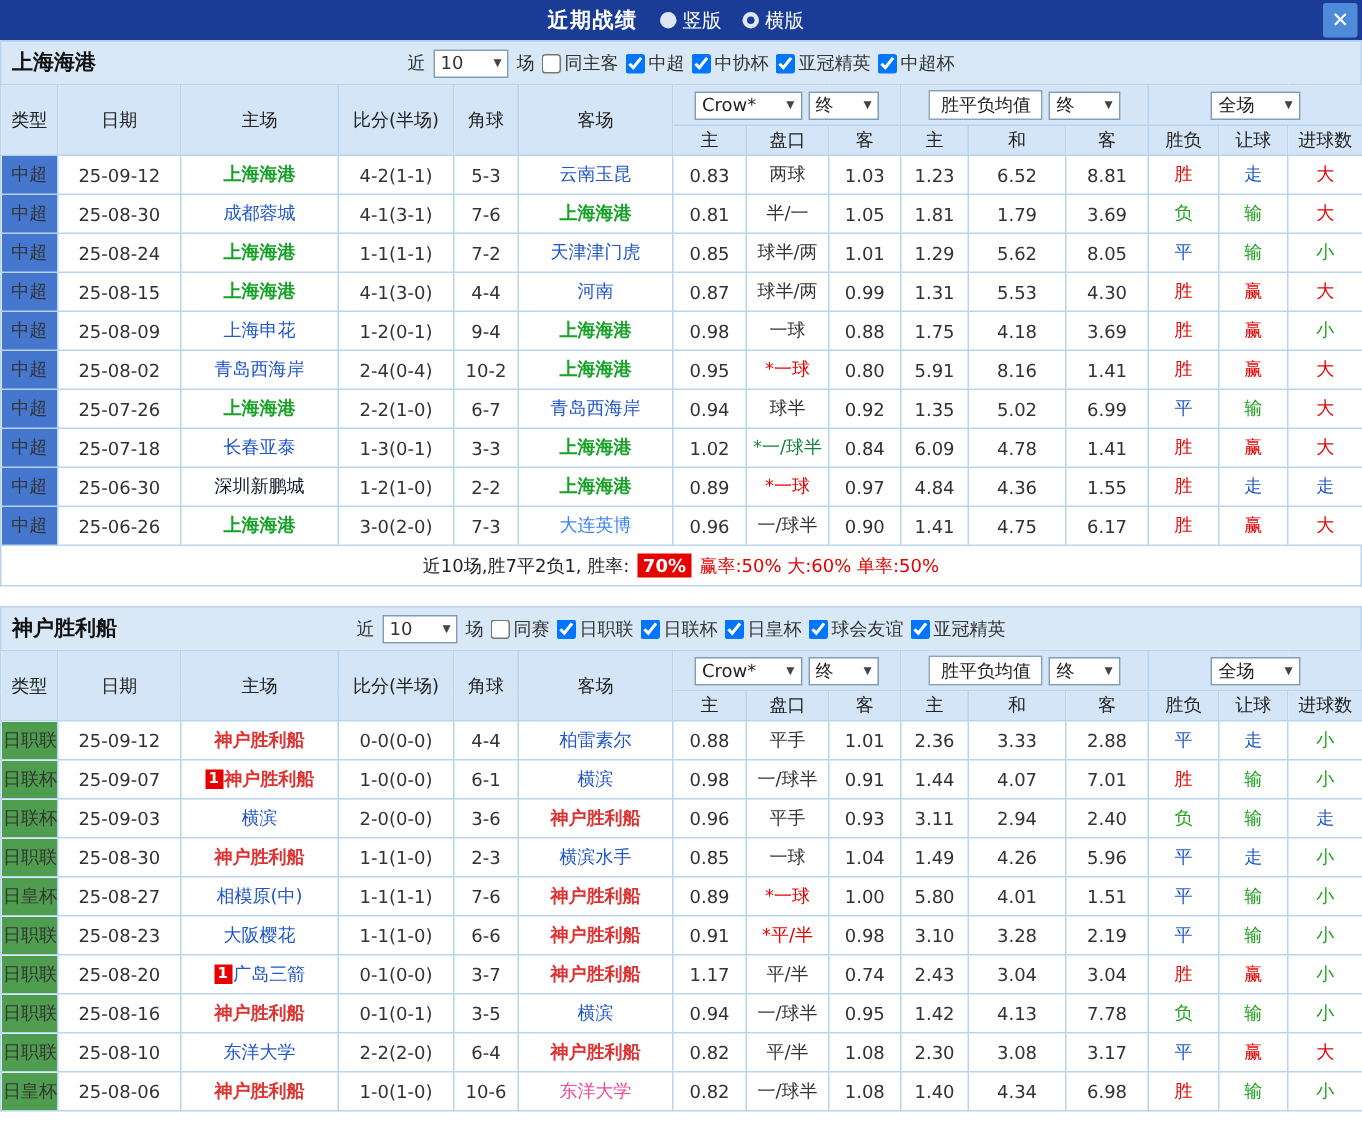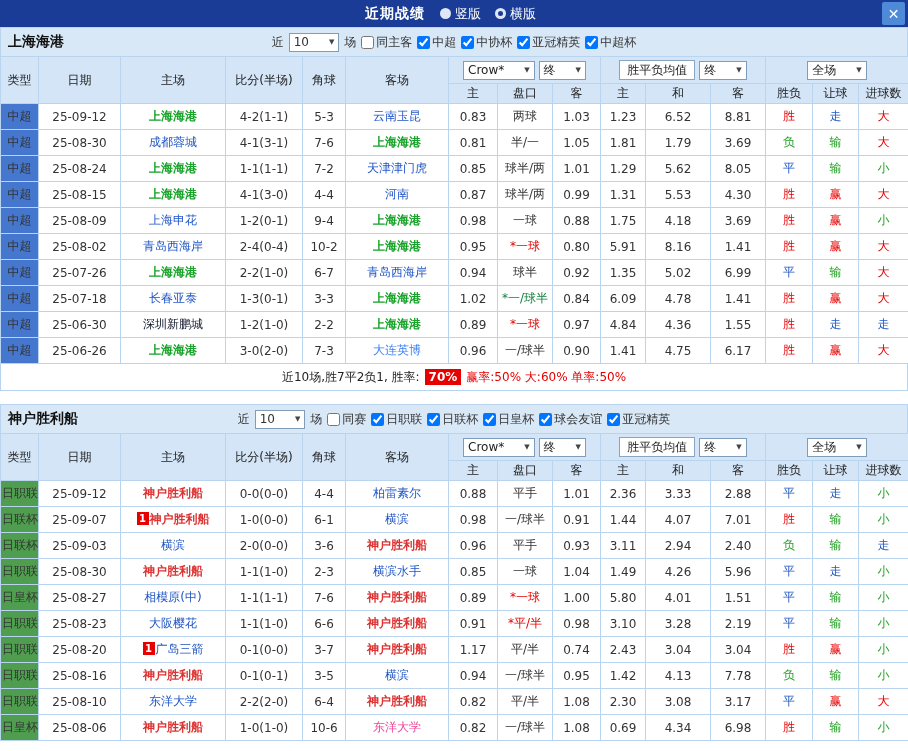--- a/index.html
+++ b/index.html
@@ -579,21 +579,21 @@
           <tr class="row">
             <td class="type" style="background: rgb(79, 158, 79);">日皇杯</td>
             <td class="date">25-08-06</td>
             <td class="team"><span class="tn" style="color: rgb(221, 51, 51); font-weight: bold;">神户胜利船</span></td>
             <td class="score">1-0(1-0)</td>
             <td class="corner">10-6</td>
             <td class="team"><span class="tn" style="color: #ec4899; font-family: Liberation Serif, serif;">东洋大学</span></td>
             <td class="num">0.82</td>
             <td class="num">一/球半</td>
             <td class="num">1.08</td>
-            <td class="num">0.69</td>
+            <td class="num">1.40</td>
             <td class="num">4.34</td>
             <td class="num">6.98</td>
             <td class="res" style="color: rgb(230, 0, 0);">胜</td>
             <td class="res" style="color: rgb(33, 160, 33);">输</td>
             <td class="res" style="color: rgb(33, 160, 33);">小</td>
           </tr>
         </tbody>
       </table>
     </div>
   </div>

